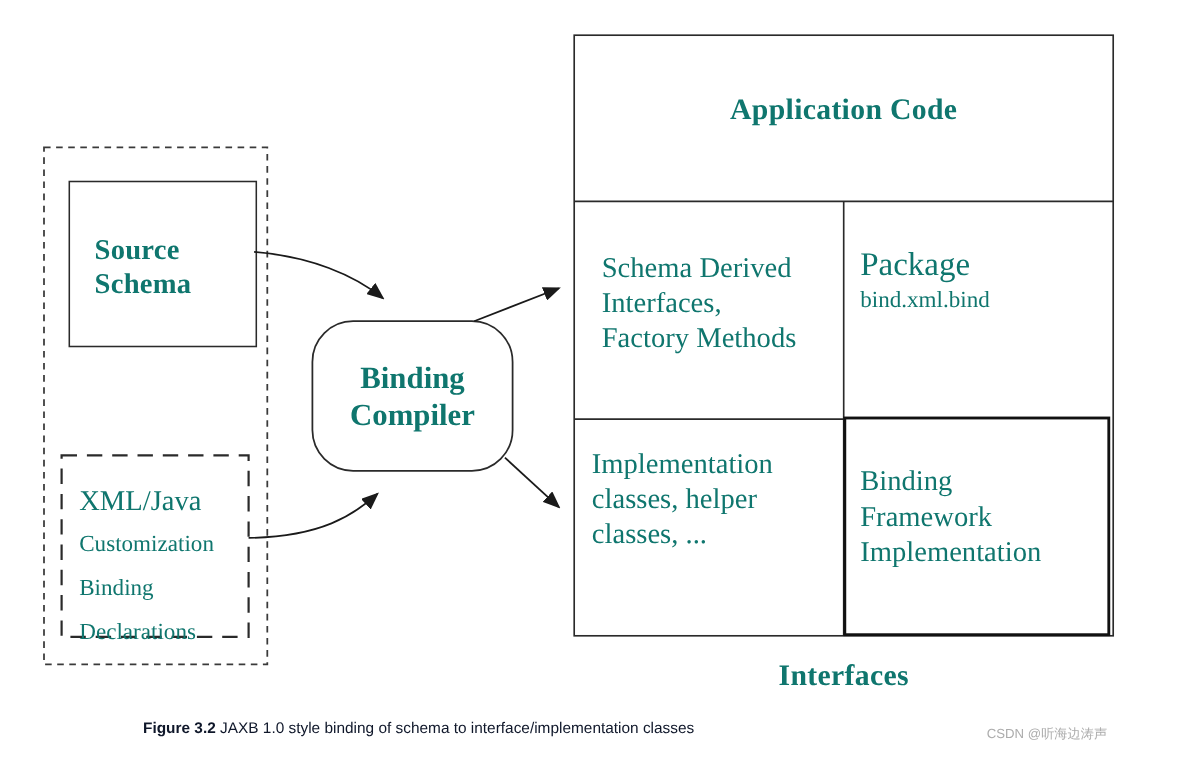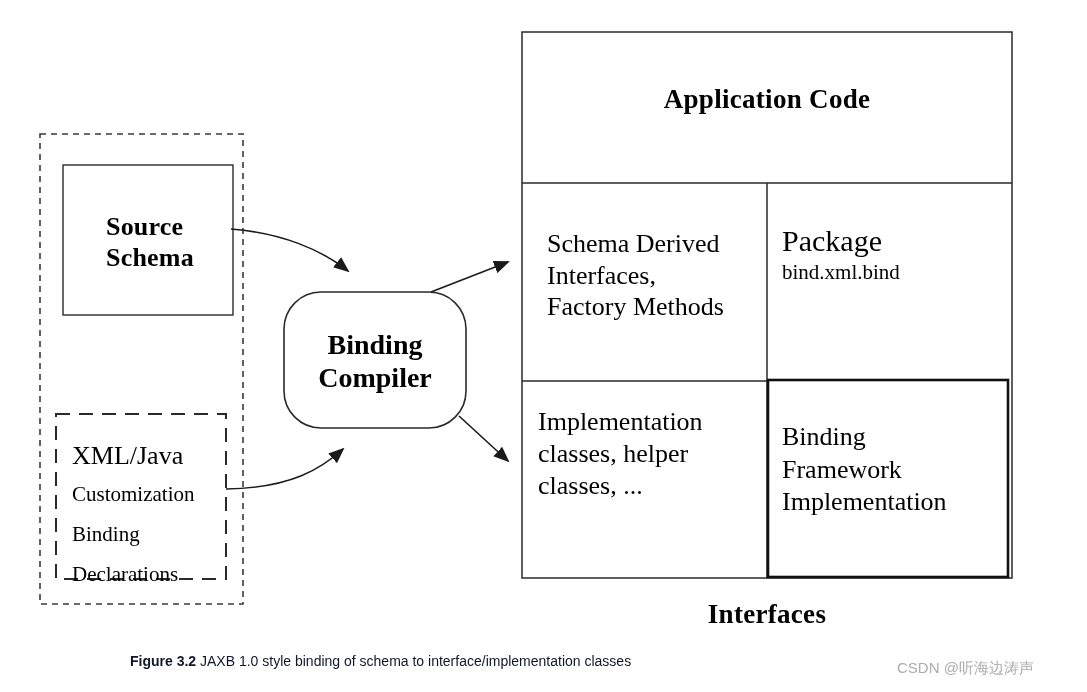--- a/index.html
+++ b/index.html
@@ -8,43 +8,43 @@
     width:1087px;height:692px;
     background:#ffffff;
     overflow:hidden;
     font-family:"Liberation Serif", serif;
     color:#151515;
   }
   #diagram-svg{position:absolute;left:0;top:0;width:1087px;height:692px;}
   .txt{
     position:absolute;
     white-space:pre-line;
-    color:#000000;
+    color:#0f766e;
   }
-  .src-label{left:86px;top:211px;font-size:26px;line-height:31px;font-weight:bold;letter-spacing:0.2px;margin-left:20px;}
+  .src-label{left:86px;top:211px;font-size:26px;line-height:31px;font-weight:bold;letter-spacing:0.2px;}
   .xml-title{left:72px;top:442px;font-size:26px;line-height:28px;}
   .xml-lines{left:72px;top:474px;font-size:21px;line-height:40px;}
   .compiler-label{left:284px;top:328px;width:182px;font-size:28px;line-height:33px;font-weight:bold;text-align:center;}
   .appcode-label{left:522px;top:84px;width:490px;font-size:27px;font-weight:bold;text-align:center;letter-spacing:0.3px;}
   .schema-derived{left:547px;top:228px;font-size:26px;line-height:31.5px;}
   .package-title{left:782px;top:226px;font-size:30px;line-height:30px;}
   .package-name{left:782px;top:260px;font-size:21px;line-height:24px;}
   .impl-classes{left:538px;top:406px;font-size:26px;line-height:32px;}
   .binding-framework{left:782px;top:421px;font-size:26px;line-height:32.5px;}
   .application-label{left:522px;top:599px;width:490px;font-size:27px;font-weight:bold;text-align:center;letter-spacing:0.3px;}
   .caption{
     left:130px;top:653px;
     font-family:"Liberation Sans", sans-serif;
     font-size:14px;color:#0f172a;white-space:nowrap;
   }
   .caption b{font-weight:bold;}
   .watermark{
     left:897px;top:659px;
     font-family:"Liberation Sans", sans-serif;
-    font-size:15px;color:#acacac;white-space:nowrap;
+    font-size:12px;color:#acacac;white-space:nowrap;
   }
 </style>
 </head>
 <body>
 
 <div id="canvas">
 
   <svg id="diagram-svg" viewBox="0 0 1087 692">
     <defs>
       <marker id="ah" markerWidth="16" markerHeight="13" refX="14" refY="6.5" orient="auto" markerUnits="userSpaceOnUse">

